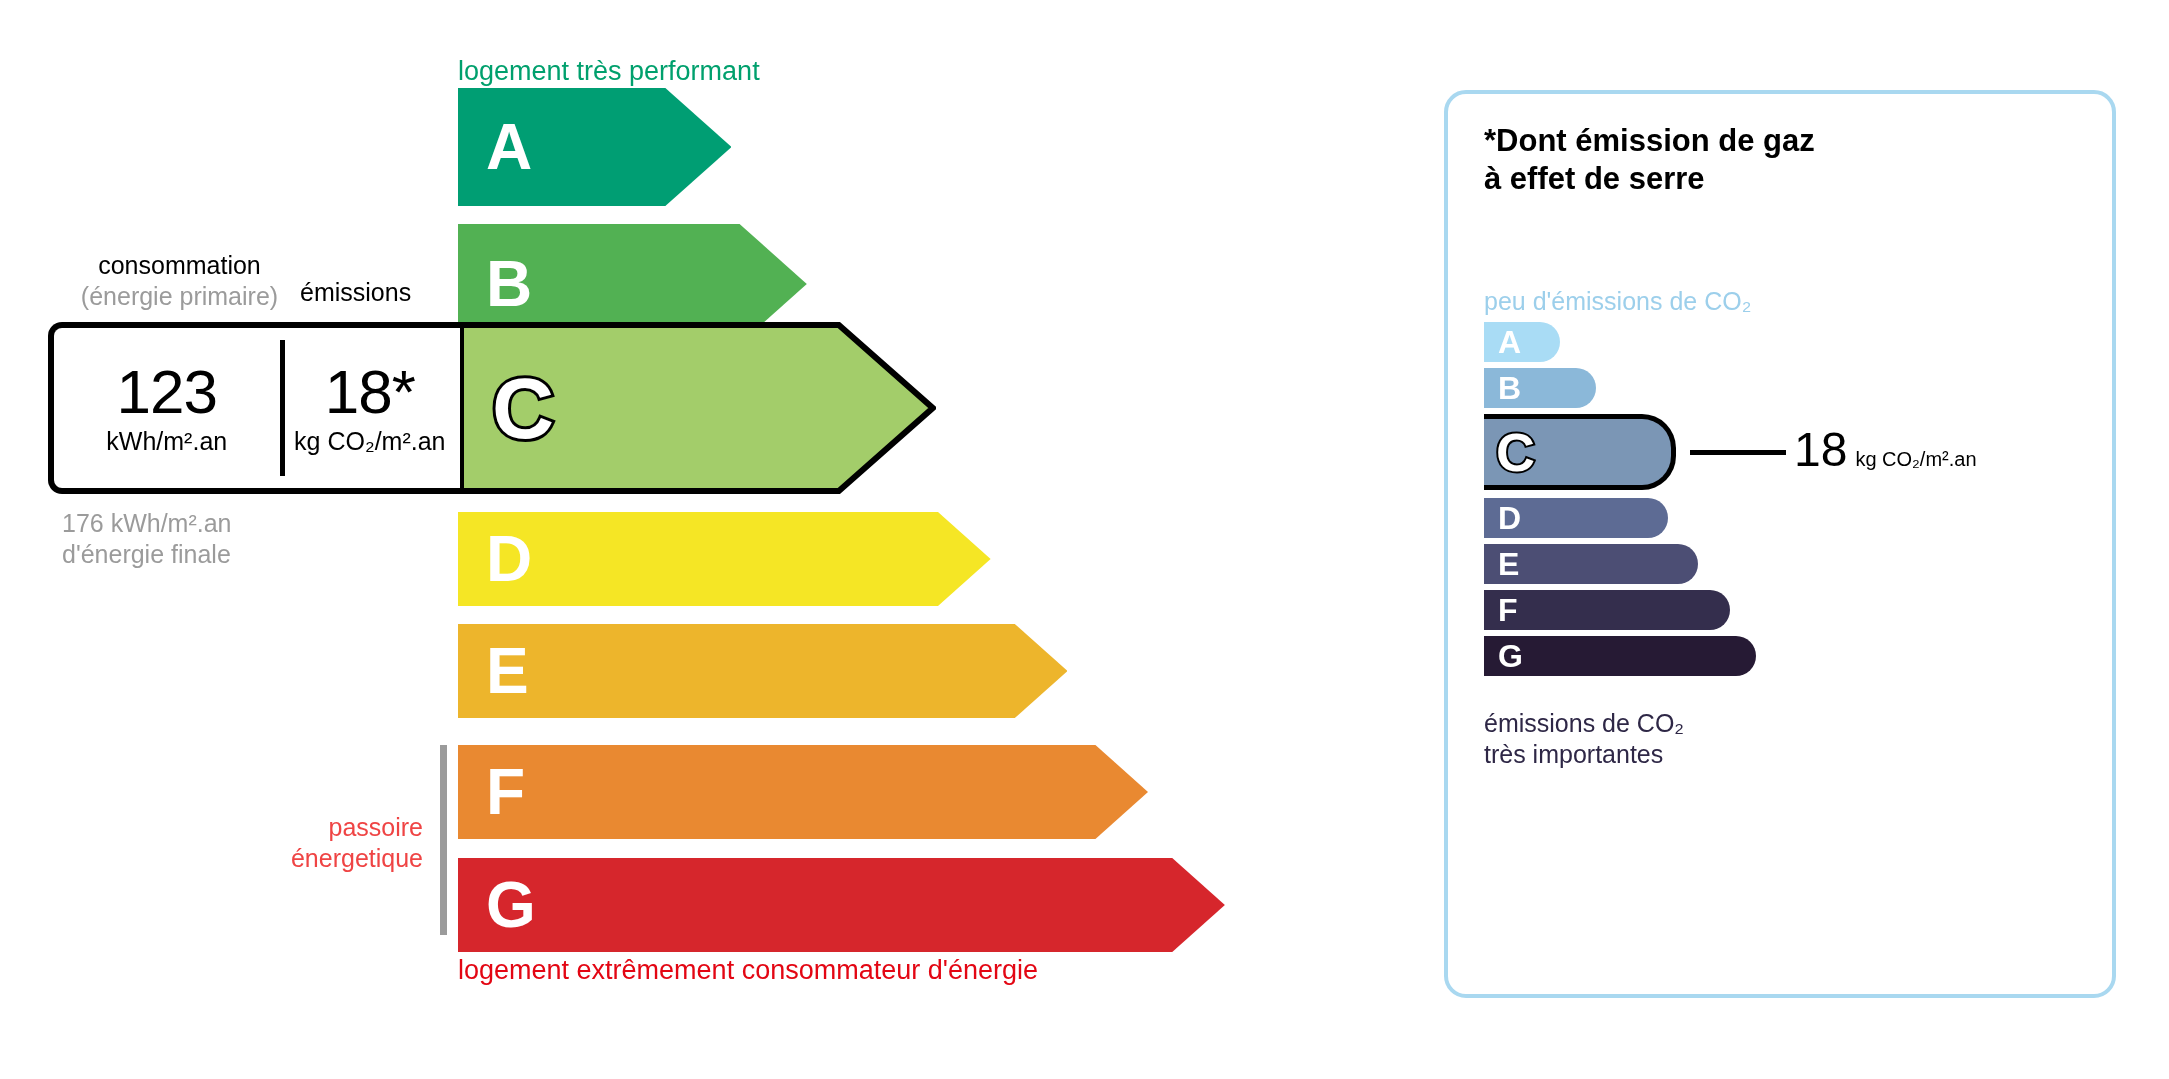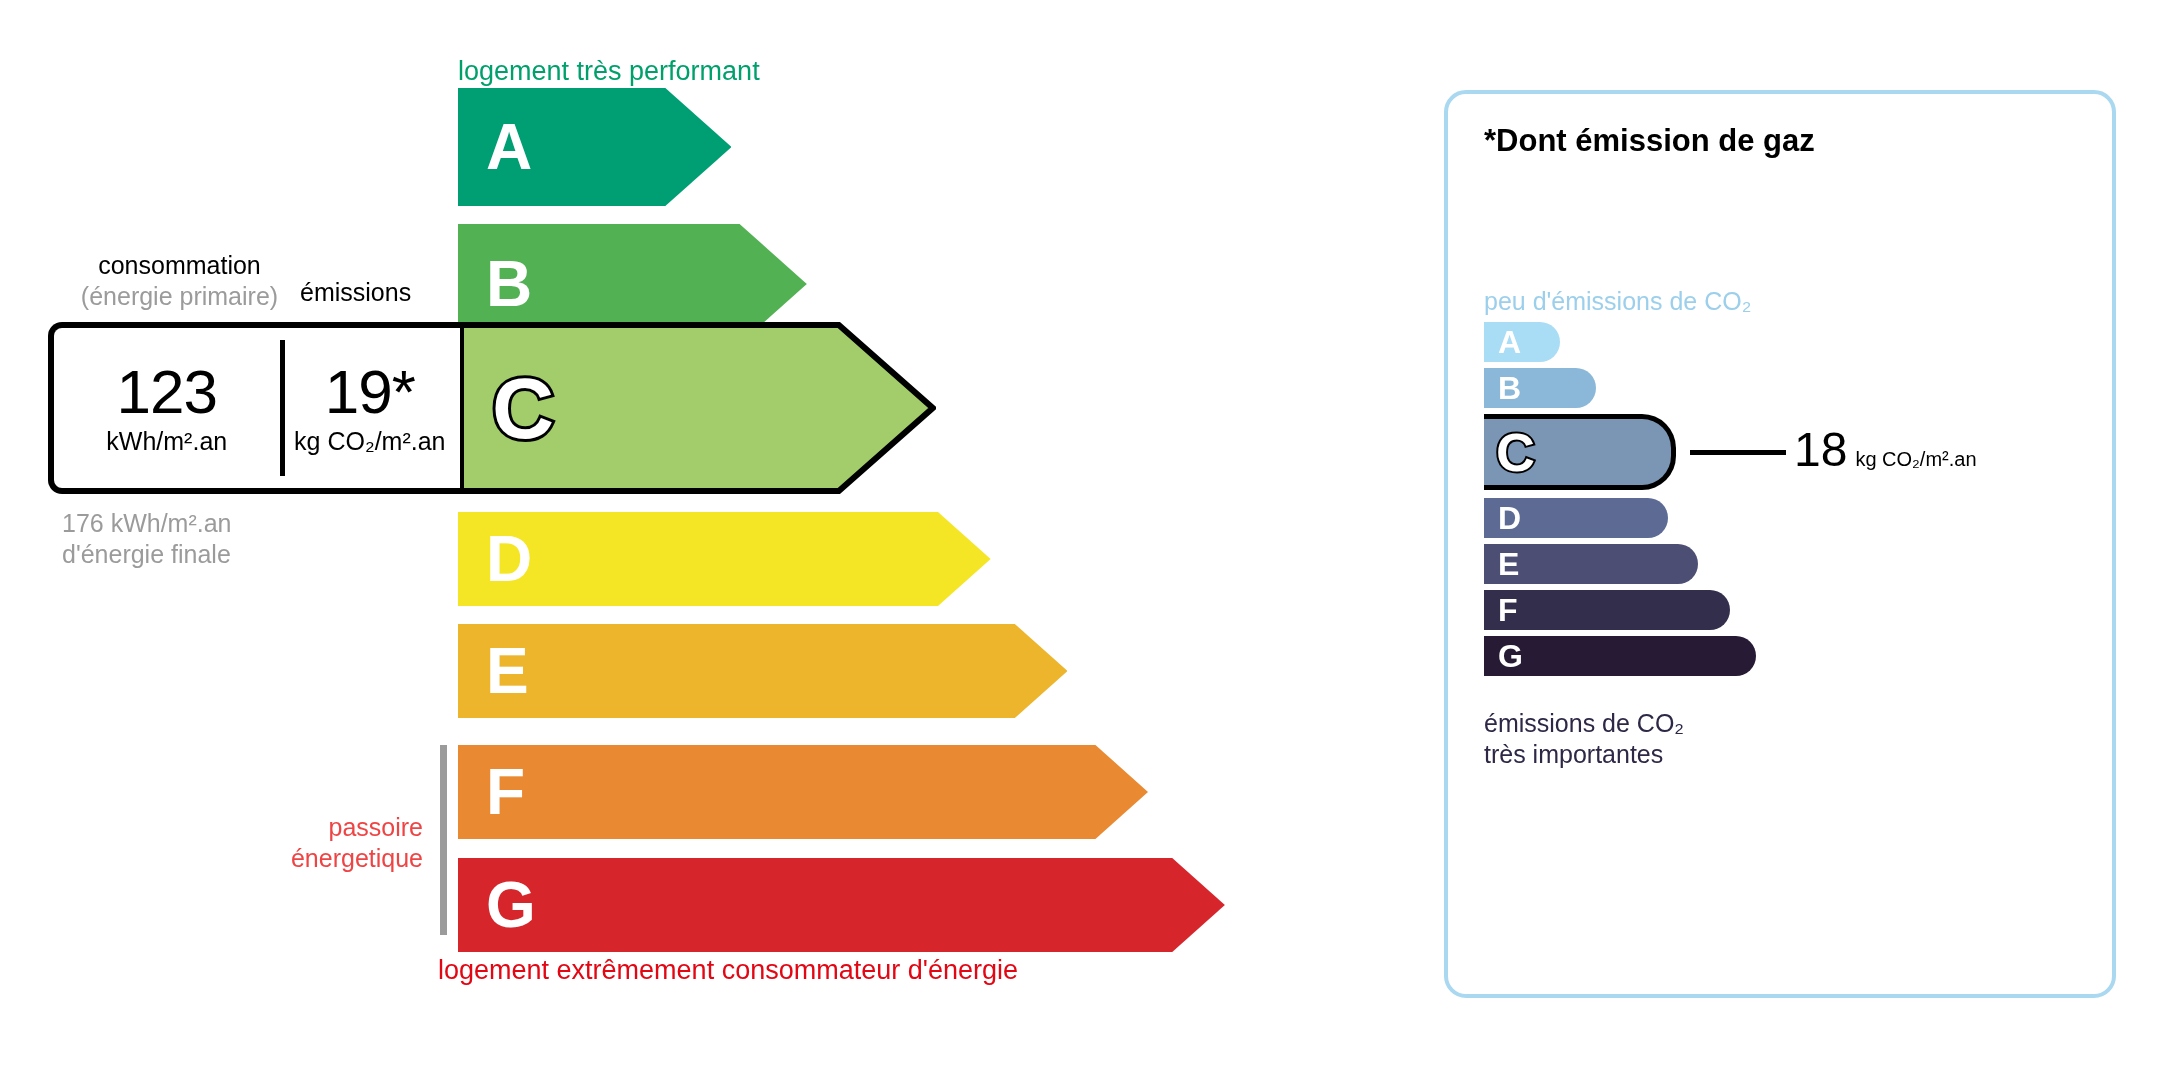--- a/index.html
+++ b/index.html
@@ -24,21 +24,21 @@
   .scale-top-label {
     position: absolute;
     left: 458px;
     top: 56px;
     font-size: 27px;
     color: #00a06d;
     white-space: nowrap;
   }
   .scale-bottom-label {
     position: absolute;
-    left: 438px;
+    left: 458px;
     top: 955px;
     font-size: 27px;
     color: #e30613;
     white-space: nowrap;
   }
 
   .arrow-row {
     position: absolute;
     left: 458px;
   }
@@ -328,33 +328,34 @@
   </div>
   <div class="caption-emis">émissions</div>
 
   <div class="value-box">
     <div class="value-cell left">
       <div class="value-number">123</div>
       <div class="value-unit">kWh/m².an</div>
     </div>
     <div class="value-cell">
       <div class="value-divider"></div>
-      <div class="value-number">19*</div>
+      <div class="value-number">18*</div>
       <div class="value-unit">kg CO₂/m².an</div>
     </div>
   </div>
 
   <div class="caption-final">
     <div>176 kWh/m².an</div>
     <div>d'énergie finale</div>
   </div>
 
   <div class="co2-panel">
     <div class="co2-title">
       <div>*Dont émission de gaz</div>
+      <div>à effet de serre</div>
     </div>
     <div class="co2-top-label">peu d'émissions de CO₂</div>
     <div class="co2-bars" id="co2-bars">
         <div class="co2-bar" style="position: absolute; top: 0px; left: 0px; width: 76px; height: 40px; background: rgb(169, 220, 245);">
           <span class="co2-letter">A</span>
         </div>
         <div class="co2-bar" style="position: absolute; top: 46px; left: 0px; width: 112px; height: 40px; background: rgb(139, 184, 217);">
           <span class="co2-letter">B</span>
         </div>
         <div class="co2-bar active" style="position: absolute; top: 92px; left: 0px; width: 192px; height: 76px; background: rgb(123, 150, 181);">

